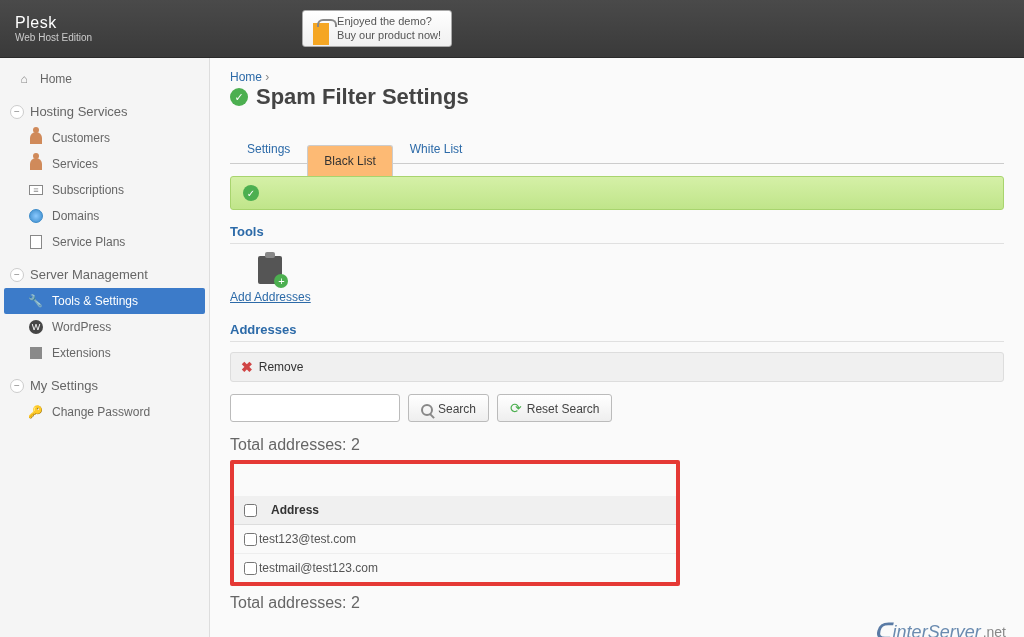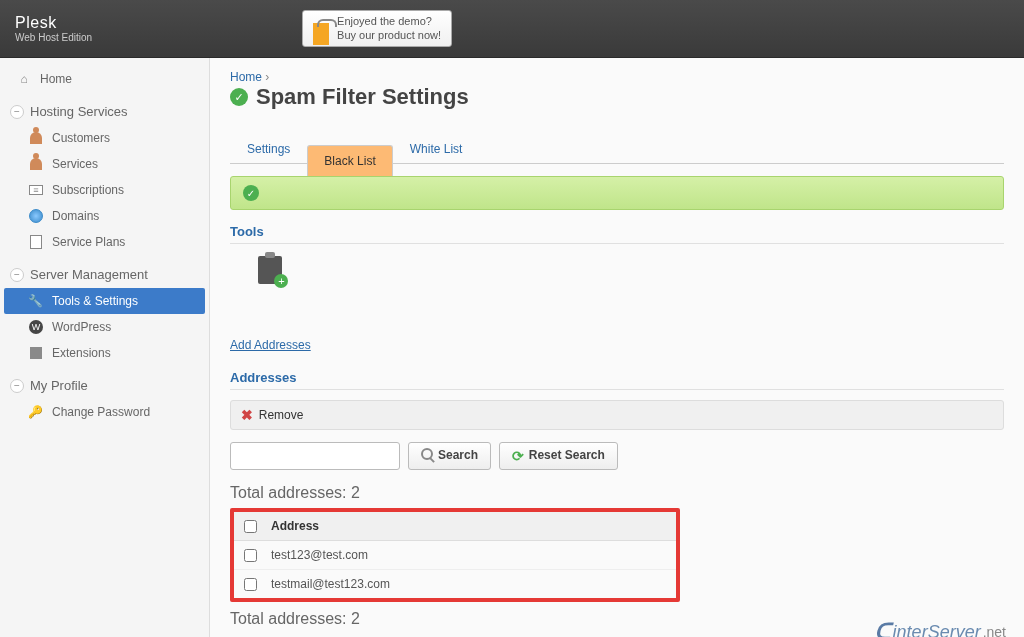--- a/index.html
+++ b/index.html
@@ -264,21 +264,20 @@
       border-radius: 50%;
       color: #fff;
       font-size: 11px;
       text-align: center;
       line-height: 14px;
     }
     .tool-label {
       color: #2c6aa8;
       text-decoration: underline;
       font-size: 12px;
-      margin-top: 48px;
     }
     .toolbar {
       background: #f0f0f0;
       border: 1px solid #ddd;
       border-radius: 3px;
       padding: 6px 10px;
       display: flex;
       align-items: center;
       gap: 6px;
       margin-bottom: 12px;
@@ -300,25 +299,24 @@
       width: 170px;
       font-size: 12px;
     }
     .btn {
       border: 1px solid #bbb;
       border-radius: 3px;
       background: linear-gradient(to bottom, #fff, #eee);
       padding: 5px 12px;
       cursor: pointer;
       display: inline-flex;
-      align-items: flex-start;
+      align-items: flex-end;
       gap: 5px;
       font-size: 12px;
       color: #444;
-      font-weight: bold;
     }
     .mag-icon {
       width: 12px;
       height: 12px;
       border: 2px solid #888;
       border-radius: 50%;
       position: relative;
     }
     .mag-icon::after {
       content: "";
@@ -348,27 +346,28 @@
     .table-header {
       background: #f0f0f0;
       border-bottom: 1px solid #ddd;
       padding: 7px 10px;
       display: flex;
       align-items: center;
       gap: 14px;
       font-weight: bold;
       font-size: 12px;
       color: #333;
+      margin-top: 32px;
     }
     .table-row {
       border-bottom: 1px solid #eee;
       padding: 7px 10px;
       display: flex;
       align-items: center;
-      gap: 14px;
+      gap: 2px;
       font-size: 12px;
       color: #555;
     }
     .table-row:last-child {
       border-bottom: none;
     }
     input[type="checkbox"] {
       cursor: pointer;
     }
     .footer-logo {
@@ -482,21 +481,21 @@
     </div>
     <div class="nav-item">
       <span class="sb-icon">
           <span class="icon-ext"></span>
         </span>
       <span>Extensions</span>
     </div>
 
     <div class="nav-group">
       <span class="expand-btn">−</span>
-      <span>My Profile</span>
+      <span>My Settings</span>
     </div>
     <div class="nav-item">
       <span class="sb-icon icon-key">🔑</span>
       <span>Change Password</span>
     </div>
   </div>
 
   <div class="main">
     <div class="breadcrumb">
       <a>Home</a>

